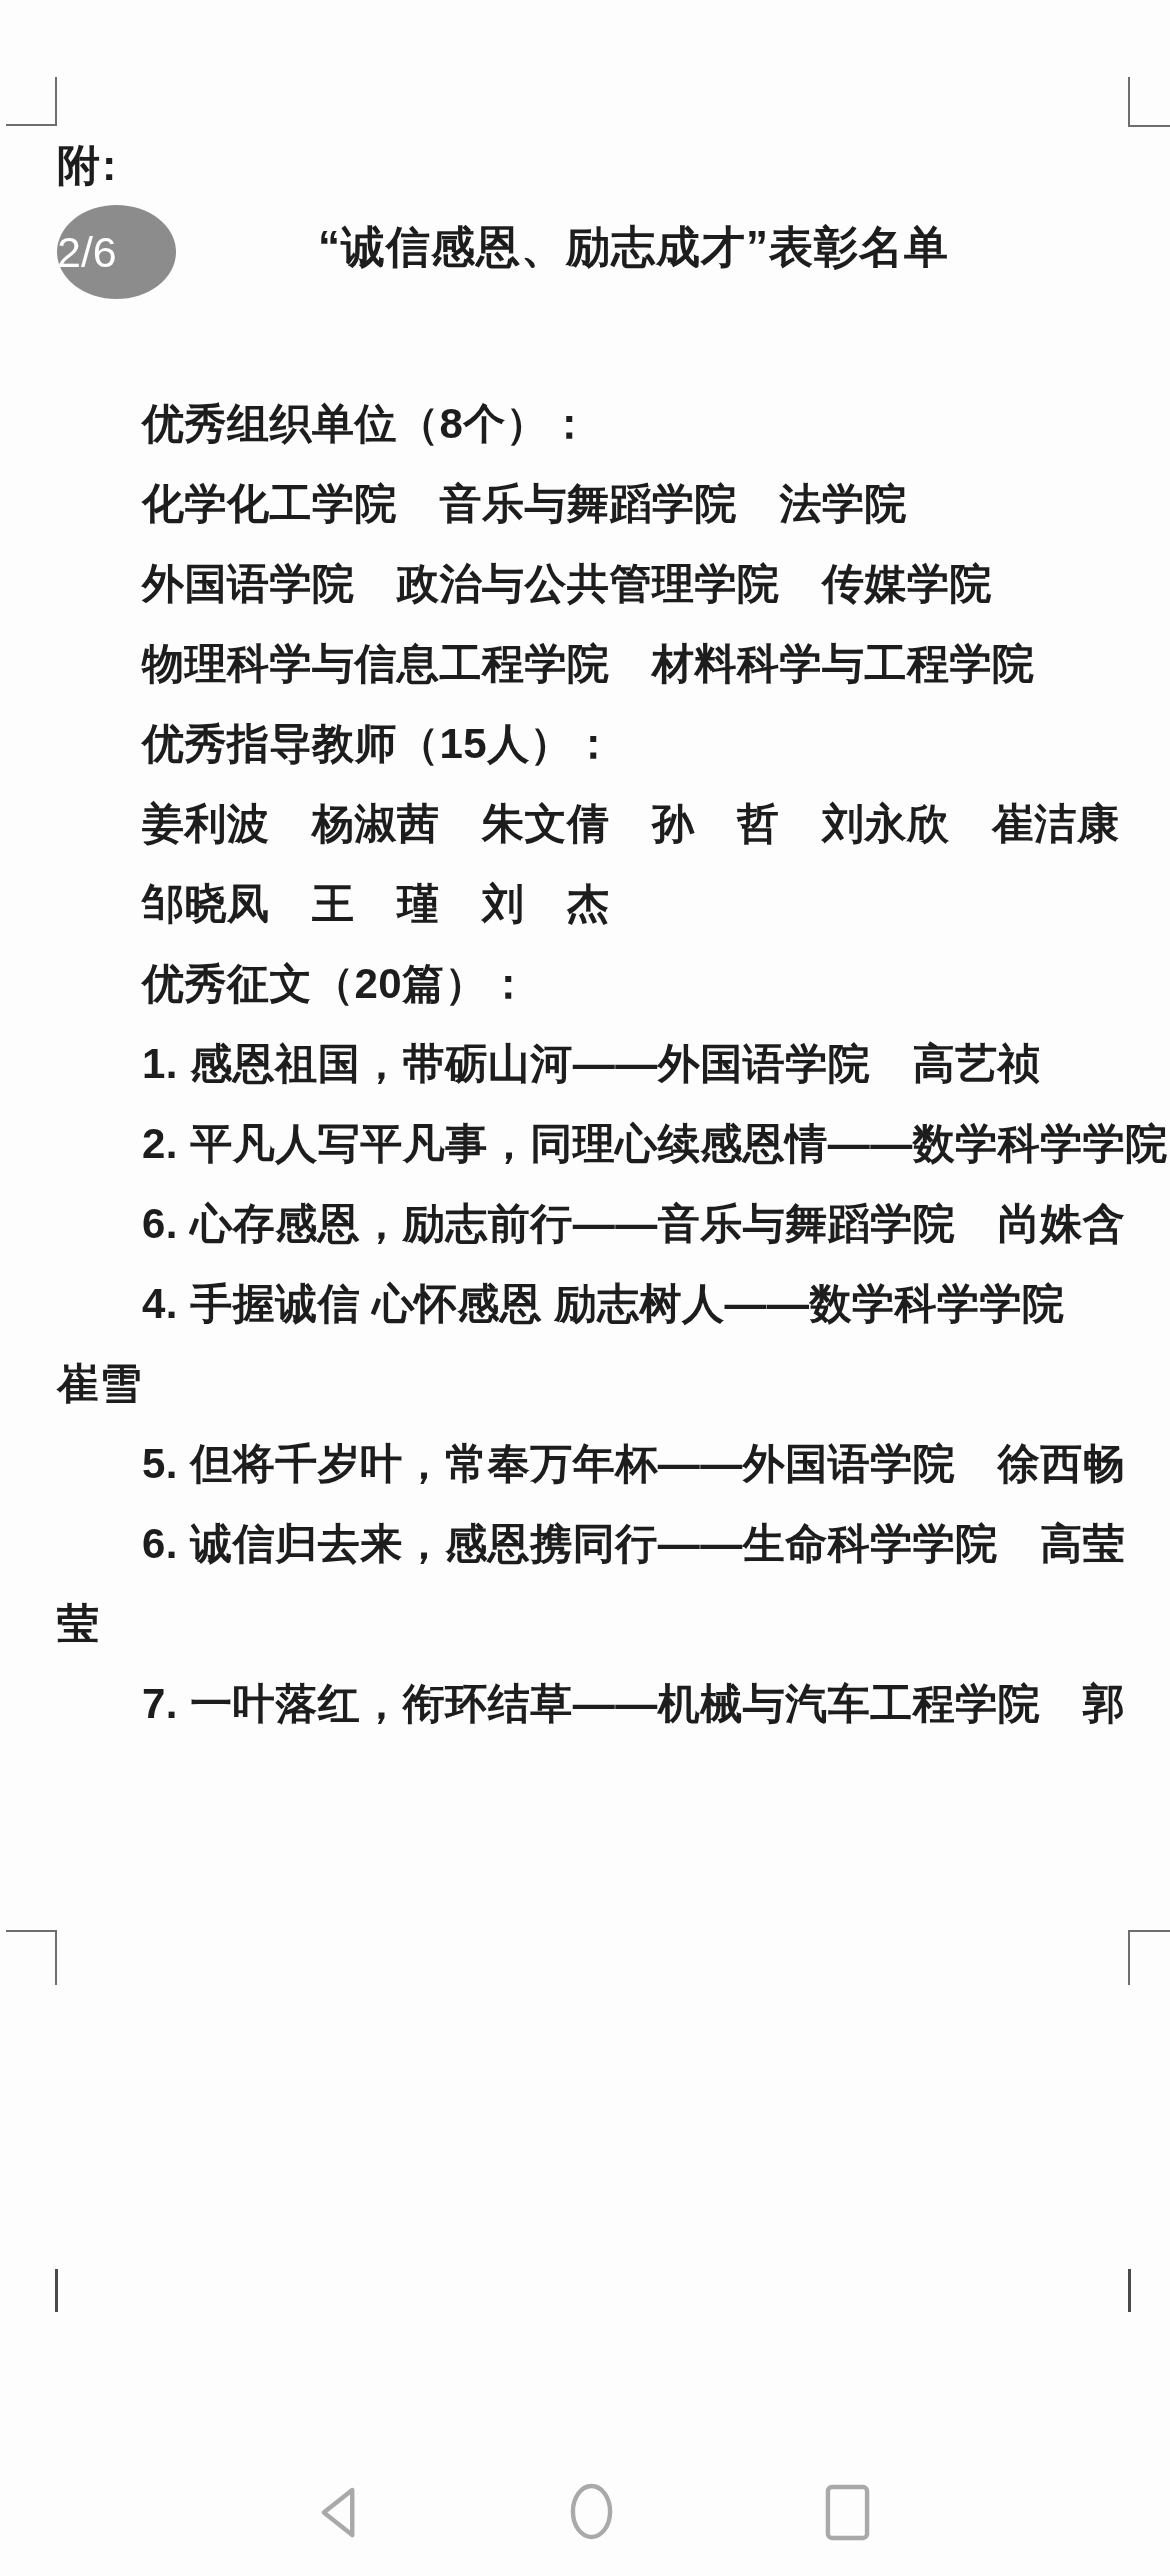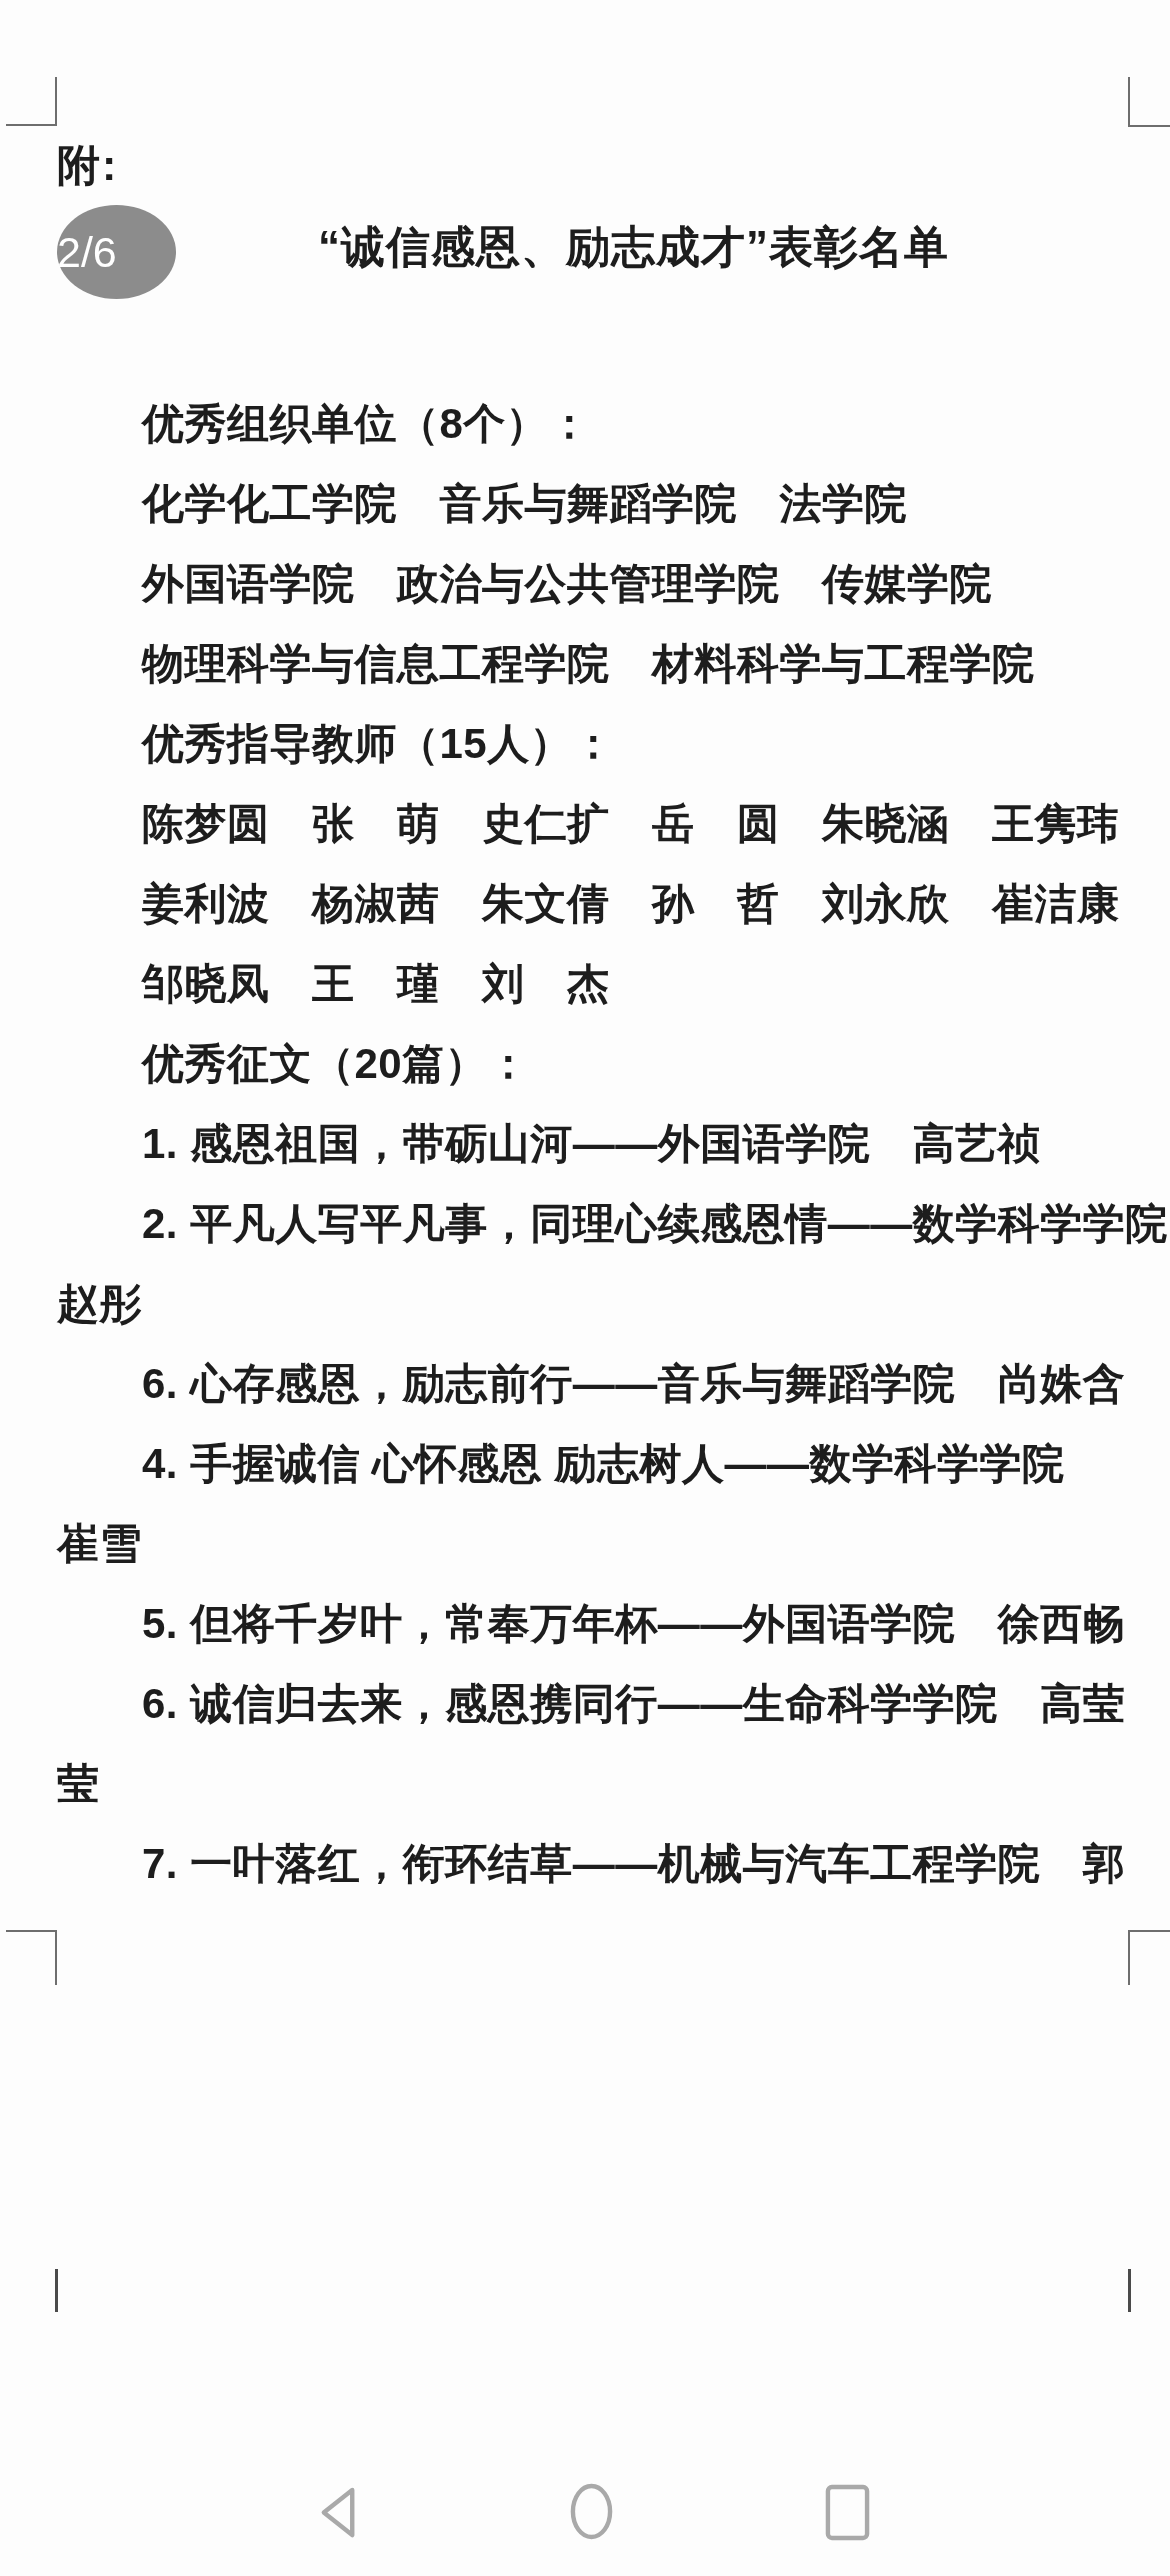--- a/index.html
+++ b/index.html
@@ -73,27 +73,25 @@
     <span>2/6</span>
   </div>
   <div class="title">“诚信感恩、励志成才”表彰名单</div>
 
   <div class="doc">
       <div class="line">优秀组织单位（8个）：</div>
       <div class="line">化学化工学院　音乐与舞蹈学院　法学院</div>
       <div class="line">外国语学院　政治与公共管理学院　传媒学院</div>
       <div class="line">物理科学与信息工程学院　材料科学与工程学院</div>
       <div class="line">优秀指导教师（15人）：</div>
-      <div class="line">陈梦圆　张　萌　史仁扩　岳　圆　朱晓涵　王隽玮</div>
       <div class="line">姜利波　杨淑茜　朱文倩　孙　哲　刘永欣　崔洁康</div>
       <div class="line">邹晓凤　王　瑾　刘　杰</div>
       <div class="line">优秀征文（20篇）：</div>
       <div class="line">1. 感恩祖国，带砺山河——外国语学院　高艺祯</div>
       <div class="line">2. 平凡人写平凡事，同理心续感恩情——数学科学学院</div>
-      <div class="line hang">赵彤</div>
       <div class="line">6. 心存感恩，励志前行——音乐与舞蹈学院　尚姝含</div>
       <div class="line">4. 手握诚信 心怀感恩 励志树人——数学科学学院</div>
       <div class="line hang">崔雪</div>
       <div class="line">5. 但将千岁叶，常奉万年杯——外国语学院　徐西畅</div>
       <div class="line">6. 诚信归去来，感恩携同行——生命科学学院　高莹</div>
       <div class="line hang">莹</div>
       <div class="line">7. 一叶落红，衔环结草——机械与汽车工程学院　郭</div>
     </div>
 
   <div class="navbar">

